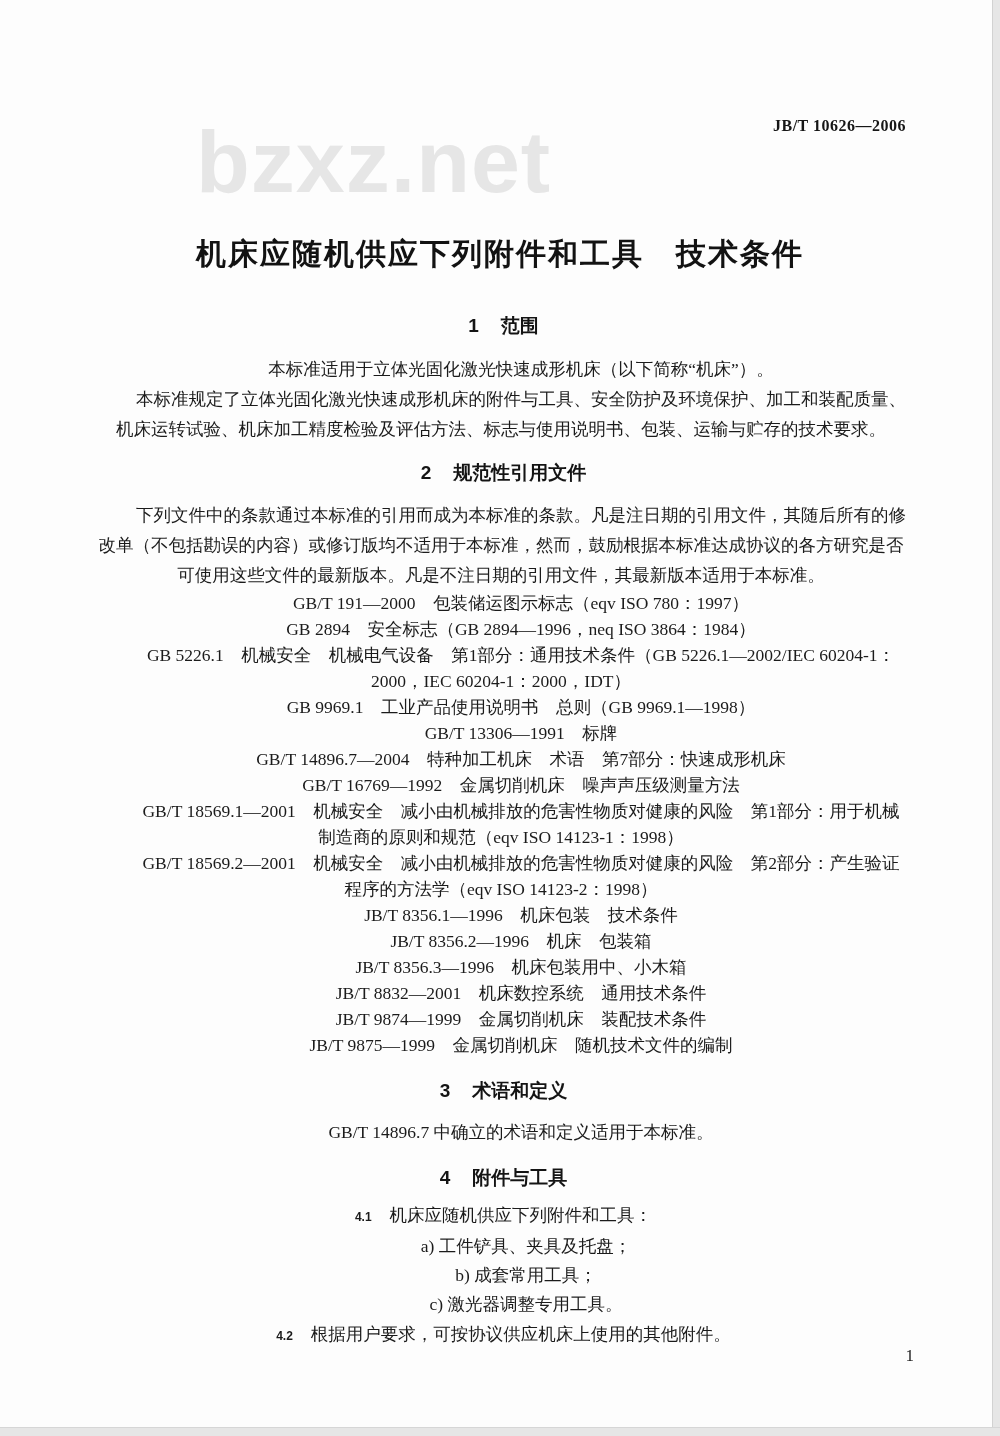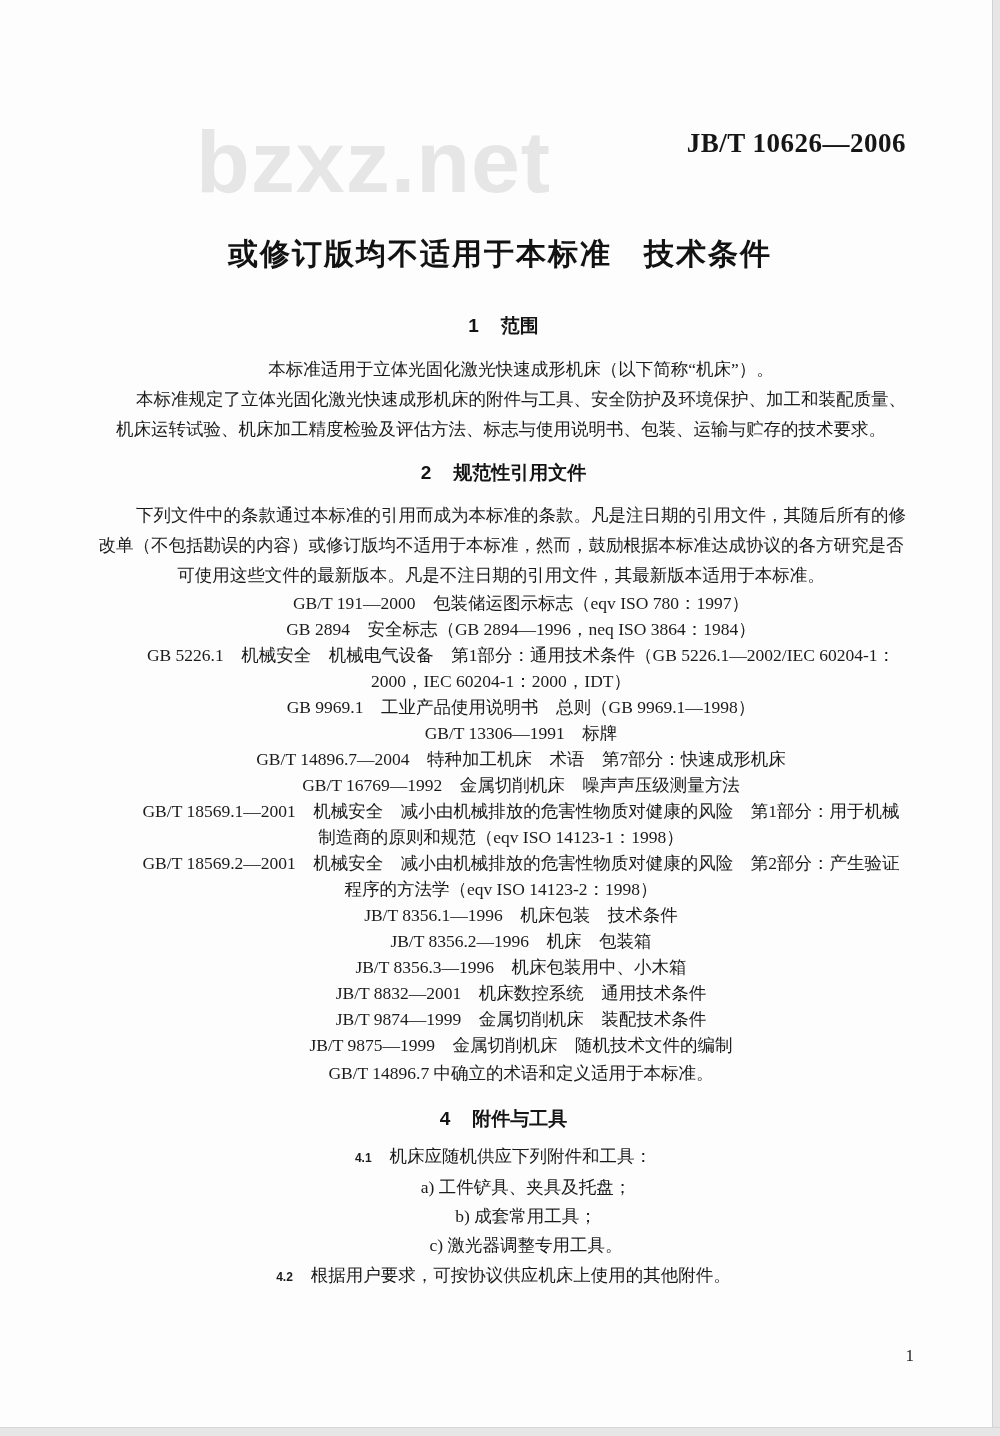--- a/index.html
+++ b/index.html
@@ -20,22 +20,22 @@
     background: #e6e6e6; border-top: 1px solid #d6d6d6;
   }
   .watermark {
     position: absolute; left: 196px; top: 112px;
     font-family: "Liberation Sans", sans-serif;
     font-weight: bold; font-size: 88px; line-height: 100px;
     color: #e6e6e6; letter-spacing: 1px;
     user-select: none;
   }
   .std-code {
-    position: absolute; top: 128px; right: 94px;
-    font-size: 27px; font-weight: bold;
+    position: absolute; top: 117px; right: 94px;
+    font-size: 16px; font-weight: bold;
     font-family: "Liberation Serif", serif;
     color: #161616; letter-spacing: 0.5px;
   }
   .doc-title {
     position: absolute; top: 234px; left: 0; width: 1000px;
     text-align: center;
     font-family: "Liberation Sans", sans-serif;
     font-weight: bold; font-size: 30px;
     color: #121212; letter-spacing: 2px;
   }
@@ -69,21 +69,21 @@
     font-size: 17px; color: #222;
   }
 </style>
 </head>
 <body>
 
 <div class="watermark">bzxz.net</div>
 
 <div class="std-code">JB/T 10626—2006</div>
 
-<div class="doc-title">或修订版均不适用于本标准　技术条件</div>
+<div class="doc-title">机床应随机供应下列附件和工具　技术条件</div>
 
 <div class="content">
 
   <p class="sec-heading h-s1"><span class="sec-num">1</span><span class="sec-title">范围</span></p>
   <p class="para">本标准适用于立体光固化激光快速成形机床（以下简称“机床”）。</p>
   <p class="para">本标准规定了立体光固化激光快速成形机床的附件与工具、安全防护及环境保护、加工和装配质量、机床运转试验、机床加工精度检验及评估方法、标志与使用说明书、包装、运输与贮存的技术要求。</p>
 
   <p class="sec-heading h-s2"><span class="sec-num">2</span><span class="sec-title">规范性引用文件</span></p>
   <p class="para">下列文件中的条款通过本标准的引用而成为本标准的条款。凡是注日期的引用文件，其随后所有的修改单（不包括勘误的内容）或修订版均不适用于本标准，然而，鼓励根据本标准达成协议的各方研究是否可使用这些文件的最新版本。凡是不注日期的引用文件，其最新版本适用于本标准。</p>
   <div class="refs">
@@ -97,20 +97,21 @@
     <div class="ref-line">GB/T 18569.1—2001　机械安全　减小由机械排放的危害性物质对健康的风险　第1部分：用于机械制造商的原则和规范（eqv ISO 14123-1：1998）</div>
     <div class="ref-line">GB/T 18569.2—2001　机械安全　减小由机械排放的危害性物质对健康的风险　第2部分：产生验证程序的方法学（eqv ISO 14123-2：1998）</div>
     <div class="ref-line">JB/T 8356.1—1996　机床包装　技术条件</div>
     <div class="ref-line">JB/T 8356.2—1996　机床　包装箱</div>
     <div class="ref-line">JB/T 8356.3—1996　机床包装用中、小木箱</div>
     <div class="ref-line">JB/T 8832—2001　机床数控系统　通用技术条件</div>
     <div class="ref-line">JB/T 9874—1999　金属切削机床　装配技术条件</div>
     <div class="ref-line">JB/T 9875—1999　金属切削机床　随机技术文件的编制</div>
   </div>
 
+  <p class="sec-heading h-s3"><span class="sec-num">3</span><span class="sec-title">术语和定义</span></p>
   <p class="para">GB/T 14896.7 中确立的术语和定义适用于本标准。</p>
 
   <p class="sec-heading h-s4"><span class="sec-num">4</span><span class="sec-title">附件与工具</span></p>
   <p class="clause"><span class="clause-num">4.1</span><span>机床应随机供应下列附件和工具：</span></p>
   <p class="sub-item">a) 工件铲具、夹具及托盘；</p>
   <p class="sub-item">b) 成套常用工具；</p>
   <p class="sub-item">c) 激光器调整专用工具。</p>
   <p class="clause"><span class="clause-num">4.2</span><span>根据用户要求，可按协议供应机床上使用的其他附件。</span></p>
 
 </div>

